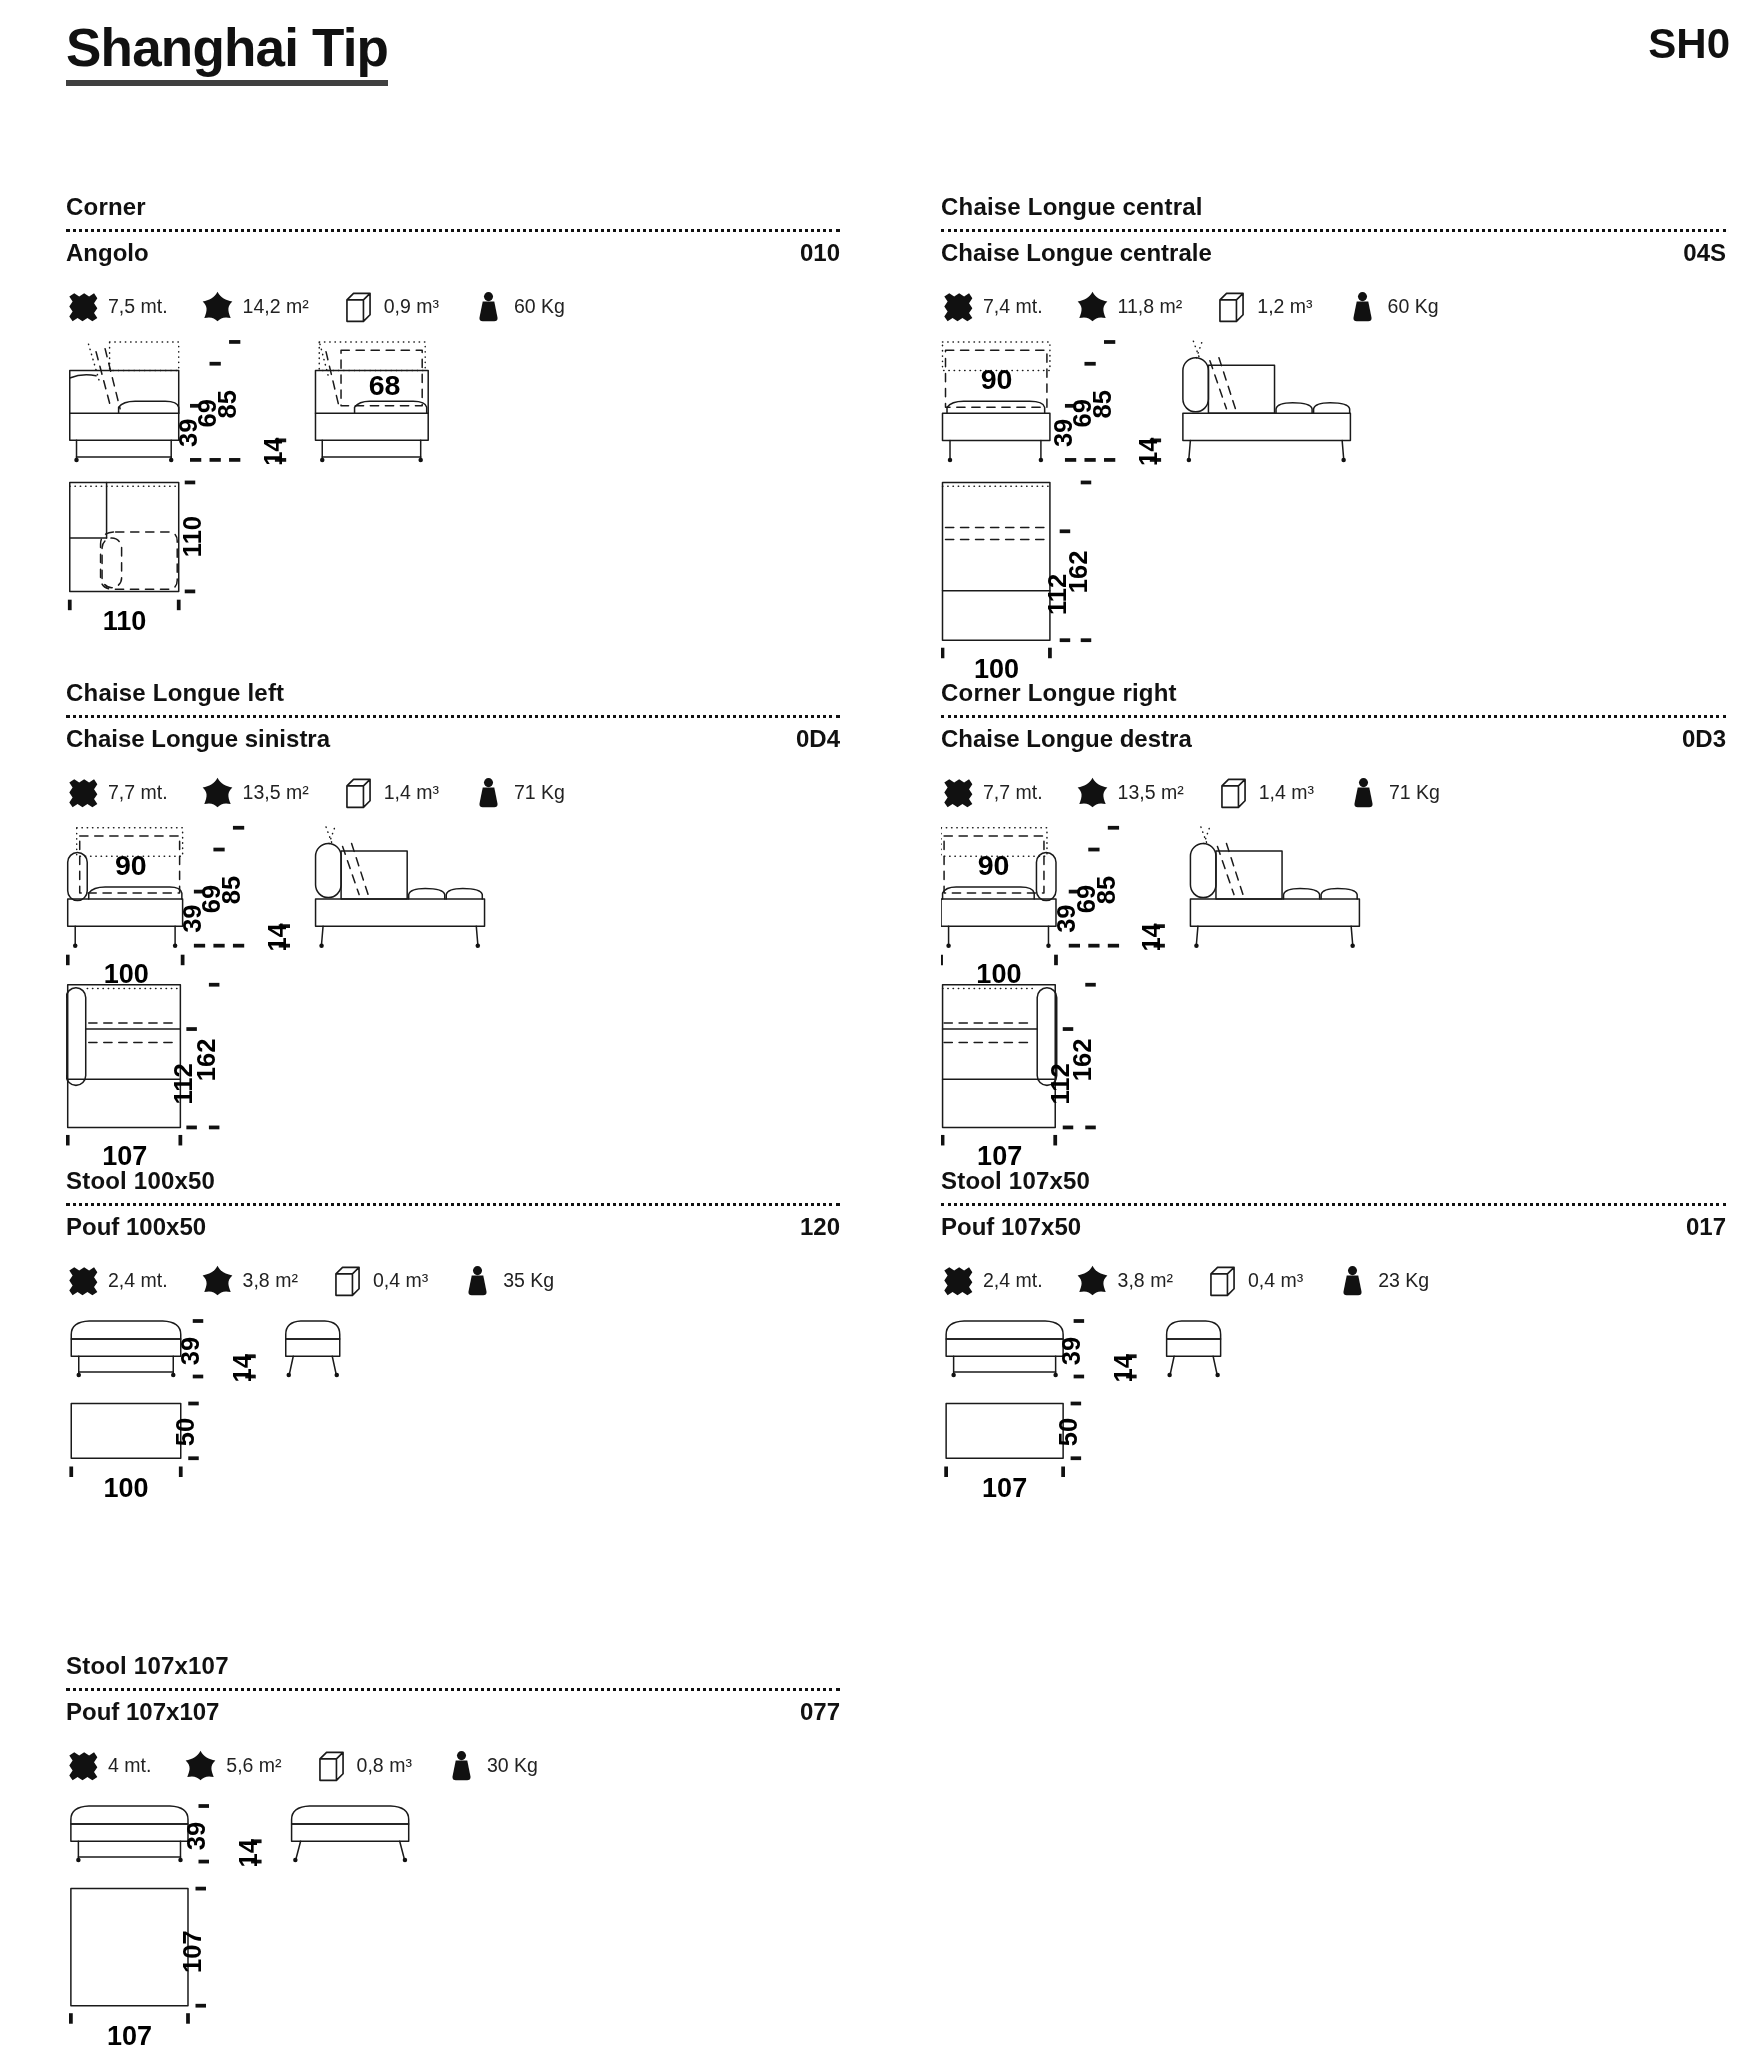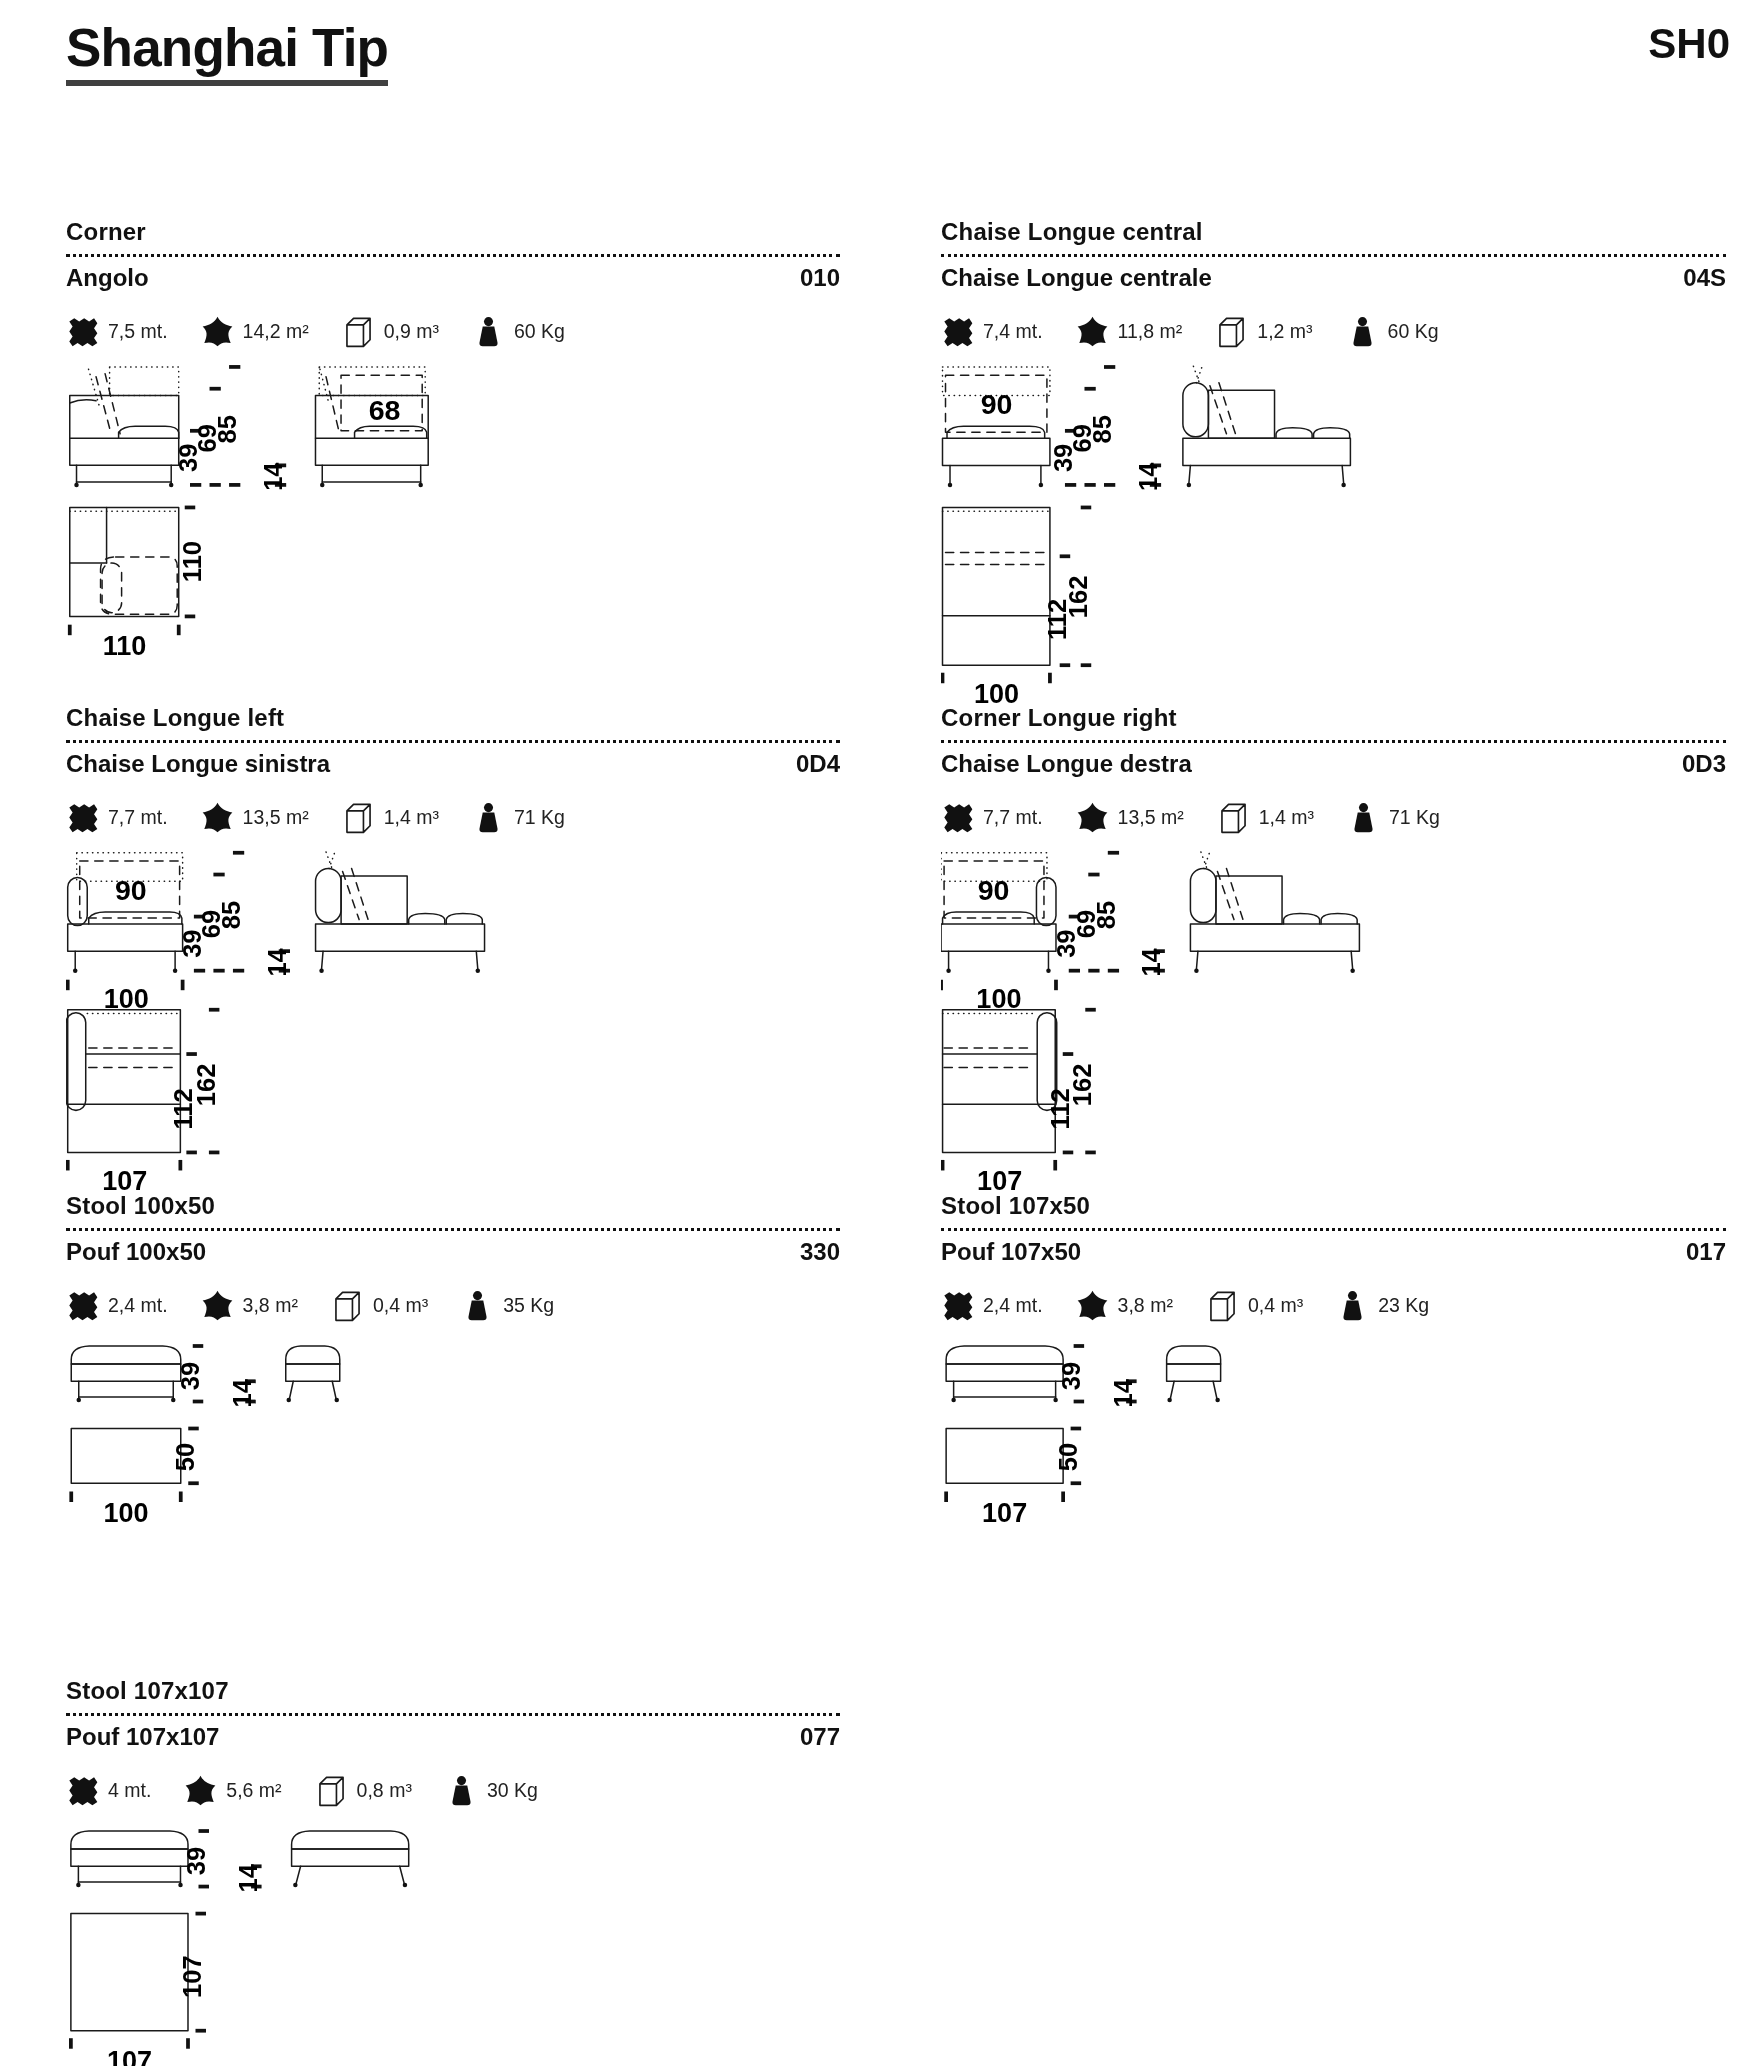--- a/index.html
+++ b/index.html
@@ -2,21 +2,21 @@
 <html style="font-size:12px"><head>
 <meta charset="utf-8">
 <style>
   html,body{margin:0;padding:0;background:#fff;}
   .page{position:relative;width:1757px;height:2066px;background:#fff;
         font-family:"Liberation Sans",sans-serif;color:#111;overflow:hidden;}
   .hdr-title{position:absolute;left:66px;top:19.5px;font-size:53px;font-weight:bold;
         letter-spacing:-0.8px;border-bottom:6px solid #404040;padding-bottom:4.5px;line-height:1.05;}
   .hdr-code{position:absolute;right:27px;top:19.5px;font-size:42px;font-weight:bold;letter-spacing:0;}
   .sec{position:absolute;}
-  .t-en{font-size:24px;font-weight:bold;line-height:30px;letter-spacing:0.2px;margin-top:25px;}
+  .t-en{font-size:24px;font-weight:bold;line-height:30px;letter-spacing:0.2px;}
   .rule{border:none;border-top:3px dotted #111;margin:6.8px 0 0 0;height:0;}
   .row-it{display:flex;justify-content:space-between;align-items:baseline;margin-top:7.5px;}
   .t-it{font-size:24px;font-weight:bold;}
   .code{font-size:24px;font-weight:bold;}
   .specs{display:flex;align-items:center;gap:33px;margin-top:21px;height:36px;}
   .spec{display:flex;align-items:center;gap:9px;}
   .spec svg{display:block;}
   .spec-val{font-size:19.5px;color:#222;white-space:nowrap;}
   .diagram{margin-top:10.5px;}
   .ln{fill:none;stroke:#1a1a1a;stroke-width:2;stroke-linejoin:round;stroke-linecap:round;}
@@ -424,21 +424,21 @@
         <text class="dim dim-w" x="78" y="458" text-anchor="middle">107</text>
       </g>
     </svg>
   </section>
 
   <section class="sec" style="left:66px;top:1166px;width:774px;">
     <div class="t-en">Stool 100x50</div>
     <hr class="rule">
     <div class="row-it">
       <span class="t-it">Pouf 100x50</span>
-      <span class="code">330</span>
+      <span class="code">120</span>
     </div>
     <div class="specs">
       <span class="spec">
           <svg width="33" height="33" viewBox="0 0 40 40">
             <path class="fil" d="M4,8 L10,4 L16,8 L22,4 L28,8 L34,4 L38,10 L34,16 L38,22 L34,28 L38,34 L32,38 L26,34 L20,38 L14,34 L8,38 L4,32 L8,26 L4,20 L8,14 Z"></path>
           </svg>
           <span class="spec-val">2,4 mt.</span>
         </span>
       <span class="spec">
           <svg width="33" height="33" viewBox="0 0 40 40">

